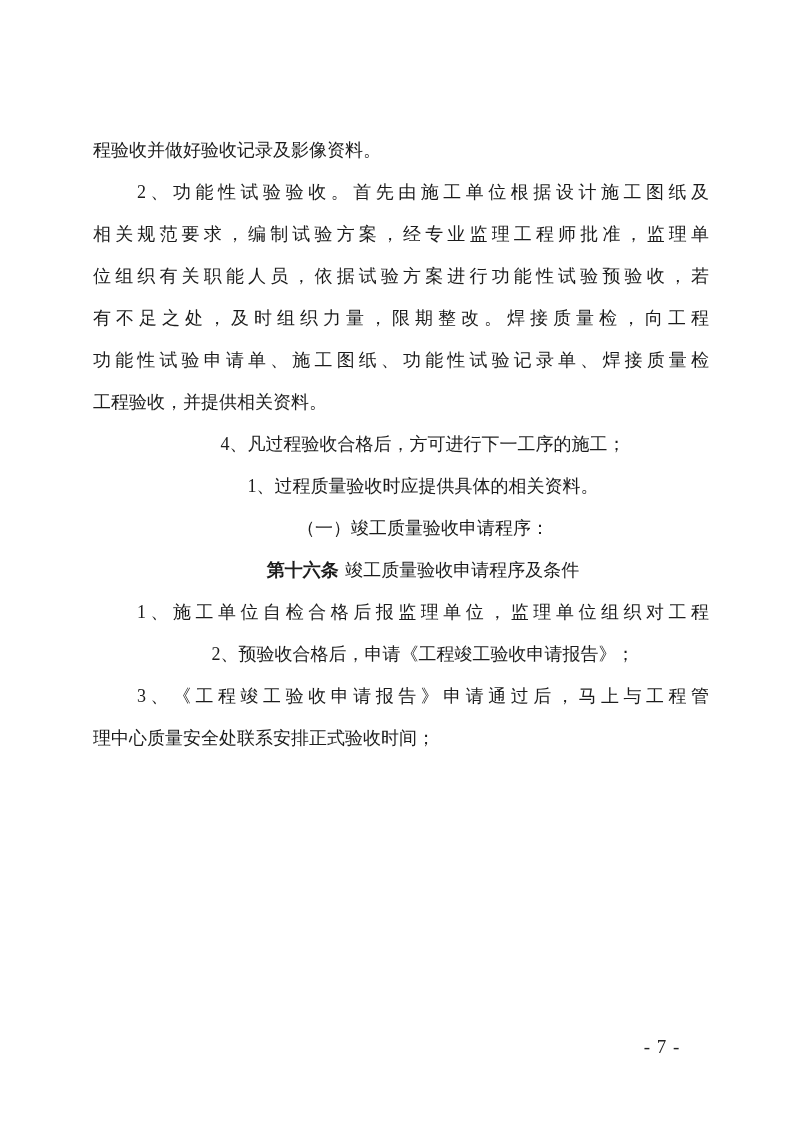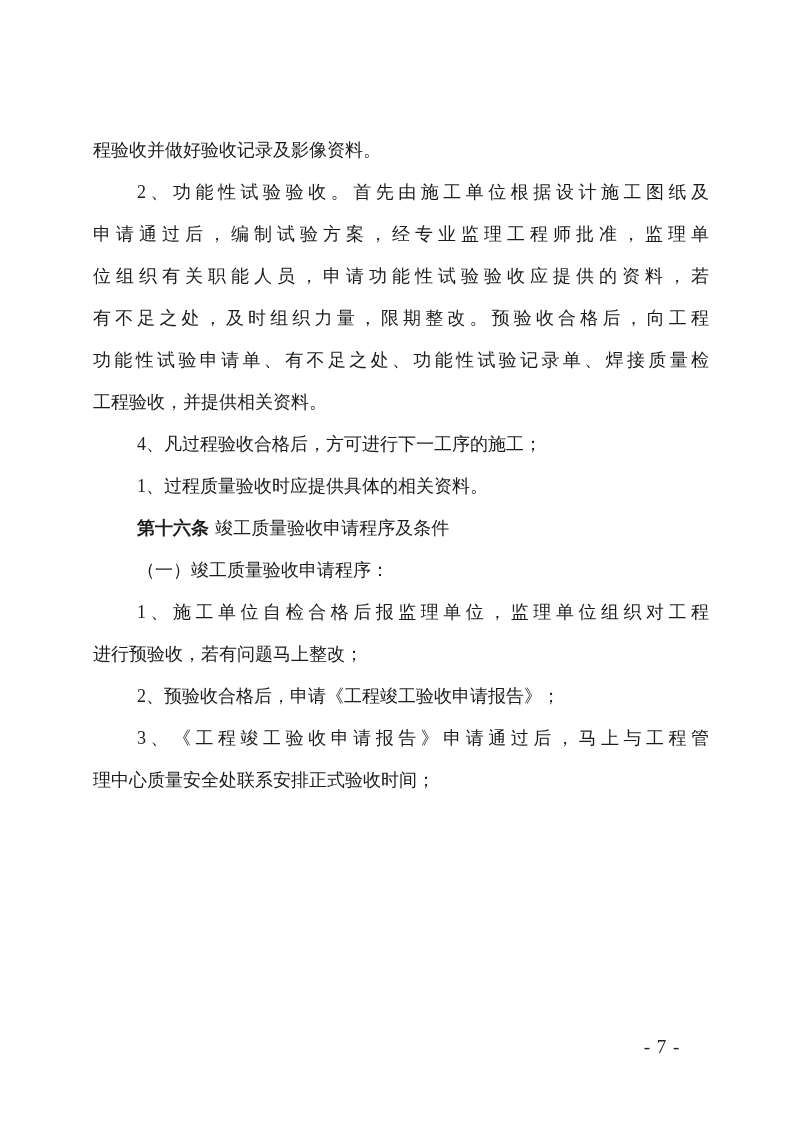--- a/index.html
+++ b/index.html
@@ -24,20 +24,21 @@
     font-size: 18px;
     line-height: 42px;
     text-align: left;
   }
   .line {
     height: 42px;
   }
   
   .indent {
     text-indent: 44px;
+    text-align: center;
   }
   
   .fill {
     text-align: justify;
     text-align-last: justify;
   }
   .bold-run {
     font-weight: bold;
   }
   .after-bold {
@@ -54,32 +55,31 @@
     color: #222222;
   }
 </style>
 </head>
 <body>
 
 <div class="page">
   <div class="doc-body">
     <div class="line">程验收并做好验收记录及影像资料。</div>
     <div class="line indent fill">2、功能性试验验收。首先由施工单位根据设计施工图纸及</div>
-    <div class="line fill">申请通过后，编制试验方案，经专业监理工程师批准，监理单</div>
-    <div class="line fill">位组织有关职能人员，申请功能性试验验收应提供的资料，若</div>
-    <div class="line fill">有不足之处，及时组织力量，限期整改。预验收合格后，向工程</div>
-    <div class="line fill">功能性试验申请单、有不足之处、功能性试验记录单、焊接质量检</div>
+    <div class="line fill">相关规范要求，编制试验方案，经专业监理工程师批准，监理单</div>
+    <div class="line fill">位组织有关职能人员，依据试验方案进行功能性试验预验收，若</div>
+    <div class="line fill">有不足之处，及时组织力量，限期整改。焊接质量检，向工程</div>
+    <div class="line fill">功能性试验申请单、施工图纸、功能性试验记录单、焊接质量检</div>
     <div class="line">工程验收，并提供相关资料。</div>
     <div class="line indent">4、凡过程验收合格后，方可进行下一工序的施工；</div>
     <div class="line indent">1、过程质量验收时应提供具体的相关资料。</div>
+    <div class="line indent">（一）竣工质量验收申请程序：</div>
     <div class="line indent">
       <span class="bold-run">第十六条</span><span class="after-bold">竣工质量验收申请程序及条件</span>
     </div>
-    <div class="line indent">（一）竣工质量验收申请程序：</div>
     <div class="line indent fill">1、施工单位自检合格后报监理单位，监理单位组织对工程</div>
-    <div class="line">进行预验收，若有问题马上整改；</div>
     <div class="line indent">2、预验收合格后，申请《工程竣工验收申请报告》；</div>
     <div class="line indent fill">3、《工程竣工验收申请报告》申请通过后，马上与工程管</div>
     <div class="line">理中心质量安全处联系安排正式验收时间；</div>
   </div>
 
   <div class="page-footer">- 7 -</div>
 </div>
 
 </body></html>

